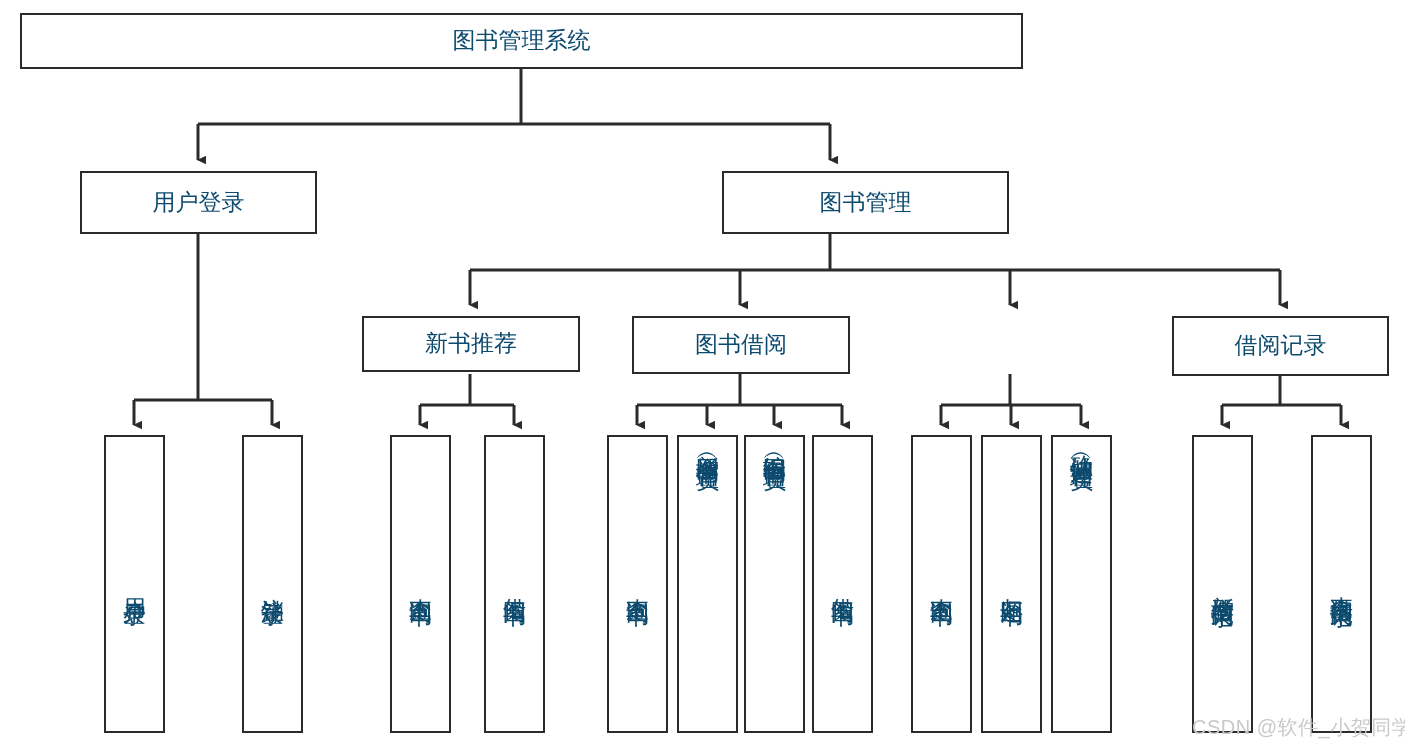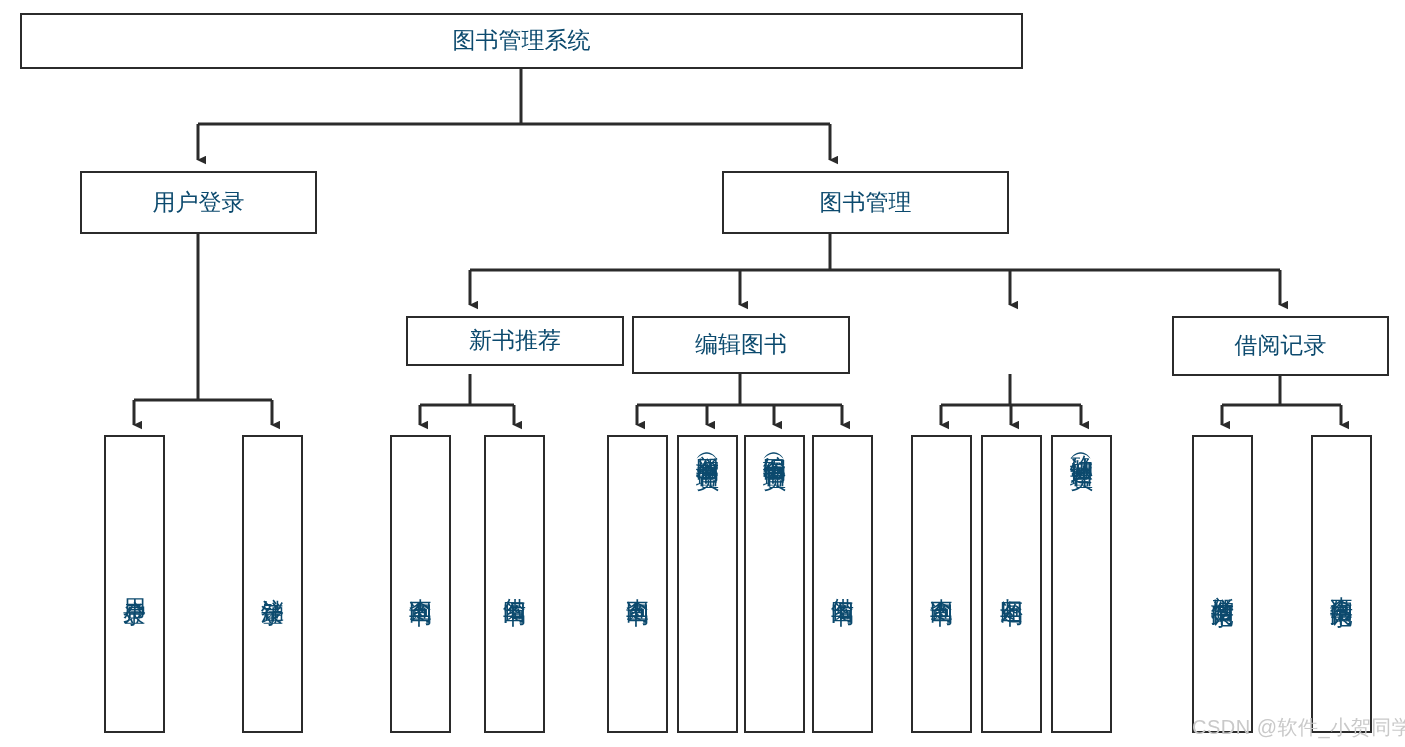--- a/index.html
+++ b/index.html
@@ -128,25 +128,25 @@
     <span class="node-label">图书管理系统</span>
   </div>
 
   <div class="node-box horiz" style="left:80px; top:171px; width:237px; height:63px;">
     <span class="node-label">用户登录</span>
   </div>
   <div class="node-box horiz" style="left:722px; top:171px; width:287px; height:63px;">
     <span class="node-label">图书管理</span>
   </div>
 
-  <div class="node-box horiz" style="left:362px; top:316px; width:218px; height:50px;margin-left:44px;">
+  <div class="node-box horiz" style="left:362px; top:316px; width:218px; height:56px;">
     <span class="node-label">新书推荐</span>
   </div>
   <div class="node-box horiz" style="left:632px; top:316px; width:218px; height:58px;">
-    <span class="node-label">编辑图书</span>
+    <span class="node-label">图书借阅</span>
   </div>
   <div class="node-box horiz" style="left:1172px; top:316px; width:217px; height:60px;">
     <span class="node-label">借阅记录</span>
   </div>
 
   <div class="node-box vert center-v" style="left:104px; top:435px; width:61px; height:298px;">
     <span class="node-label">用户登录</span>
   </div>
   <div class="node-box vert center-v" style="left:242px; top:435px; width:61px; height:298px;">
     <span class="node-label">注销登录</span>

